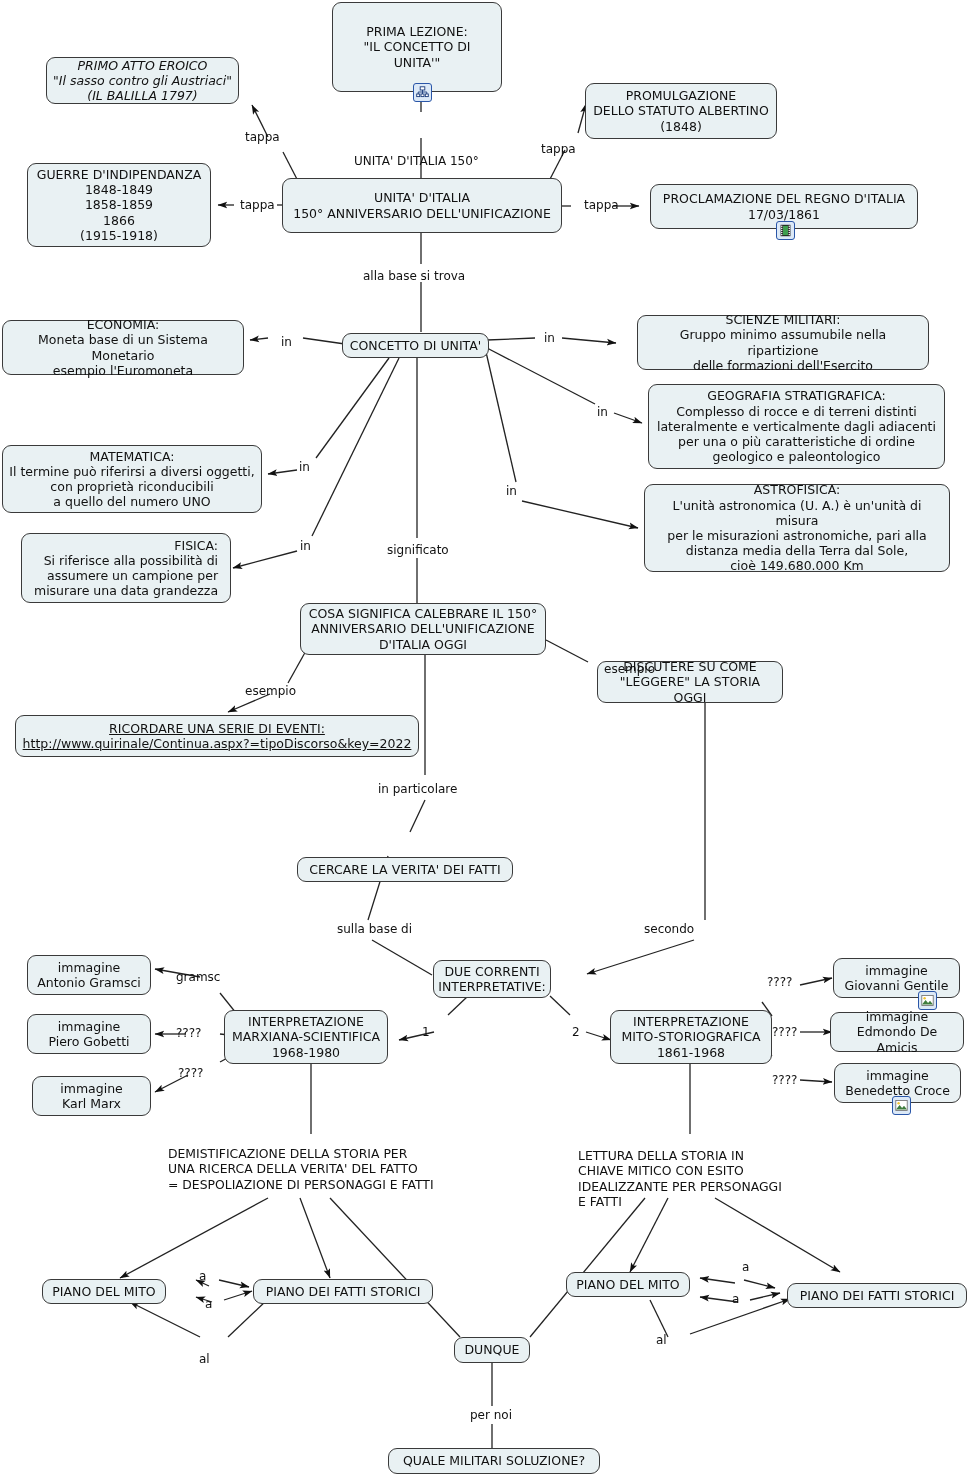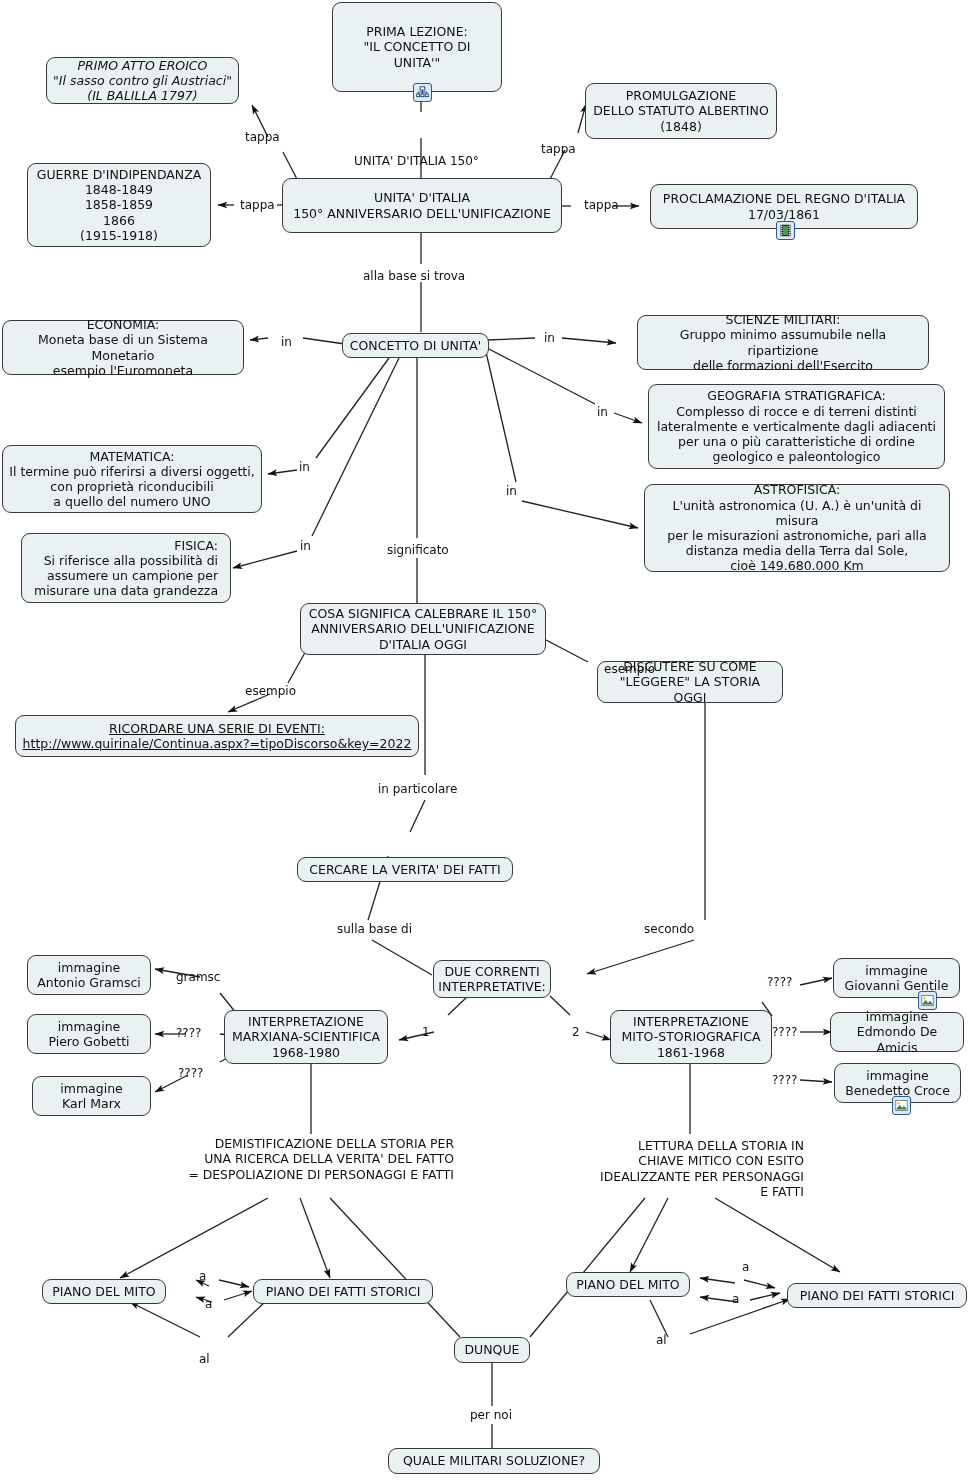--- a/index.html
+++ b/index.html
@@ -33,22 +33,23 @@
     background:transparent;
     z-index:4;
     text-align:center;
   }
   .freetext{
     position:absolute;
     color:#111;
     font-size:12.4px;
     line-height:15.3px;
     white-space:pre-line;
-    text-align:right;
+    text-align:left;
     z-index:4;
+    margin-top:10px;
   }
   .badge{
     position:absolute;
     width:17px;height:17px;
     border:1px solid #2a56a8;
     border-radius:3px;
     background:#dce9f7;
     z-index:6;
     display:flex;align-items:center;justify-content:center;
     overflow:hidden;

